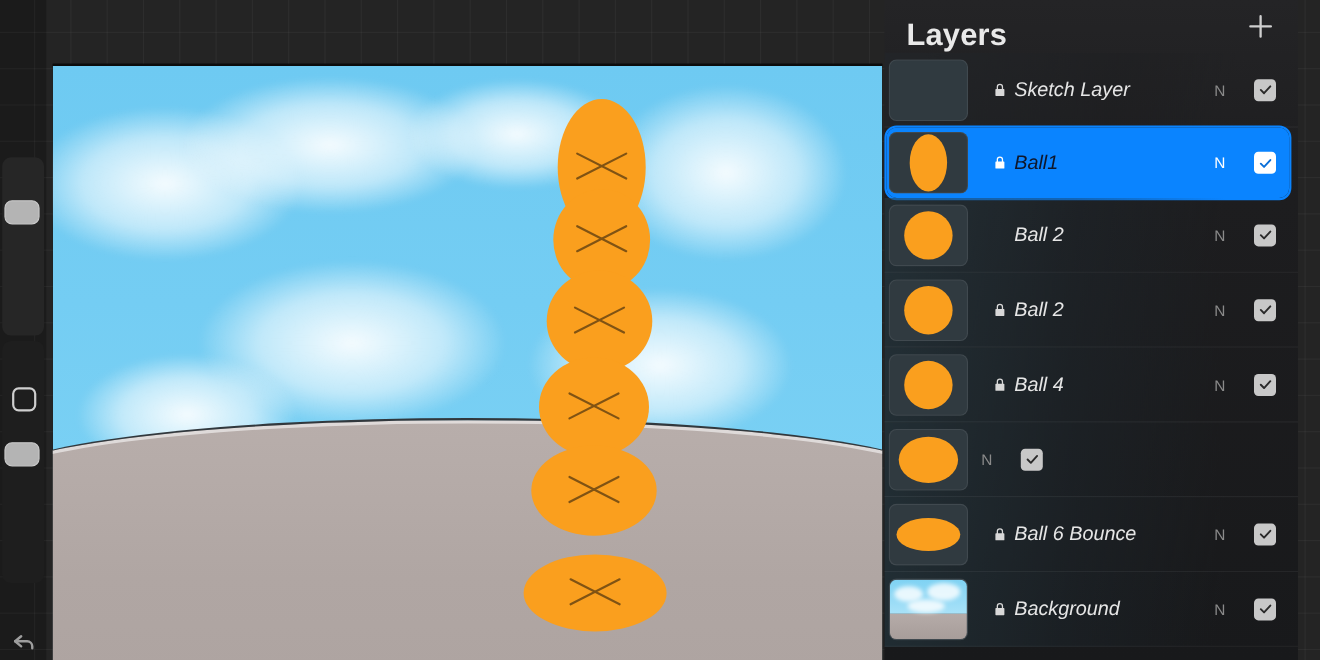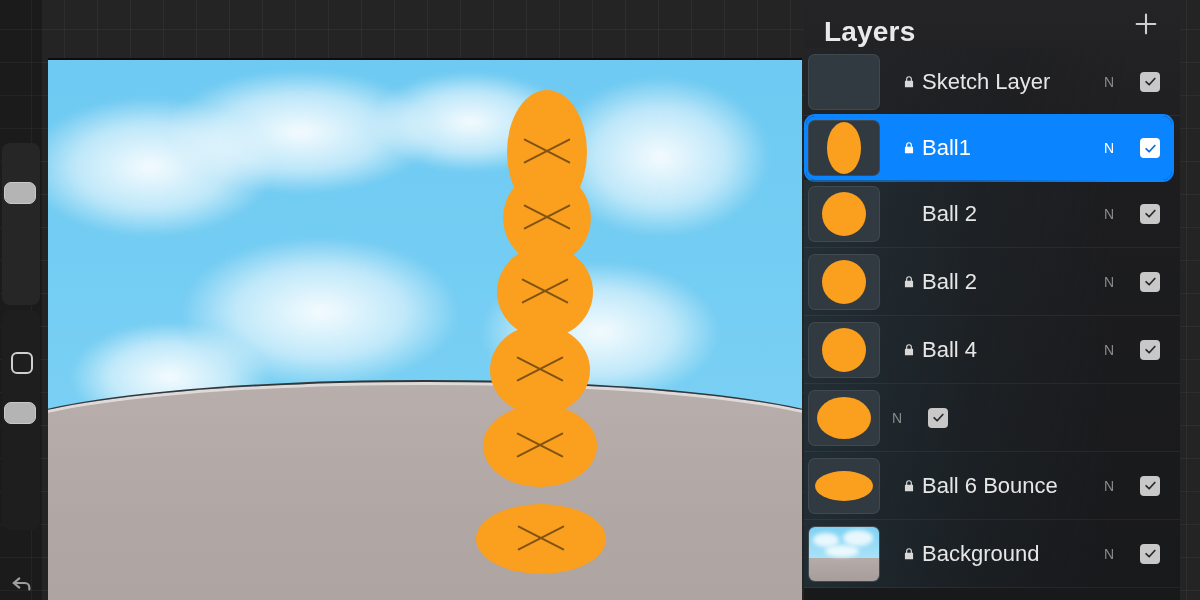--- a/index.html
+++ b/index.html
@@ -192,25 +192,26 @@
   .lock-icon {
     width: 14px; height: 16px;
     margin-right: 6px;
     flex: none;
     color: #d8d8d8;
   }
   .lock-icon svg { display: block; }
   .layer-row.selected .lock-icon { color: #ffffff; }
   .lock-spacer { width: 20px; flex: none; }
   .layer-name {
-    font-size: 22px;
+    font-size: 18px;
     color: #e6e6e6;
     white-space: nowrap;
-  }
-  .layer-row.selected .layer-name { color: #ffffff; }
+    font-style: italic;
+  }
+  .layer-row.selected .layer-name { color: #0f172a; }
   .blend-mode {
     font-size: 14px;
     color: #8a8a8a;
     width: 34px;
     text-align: center;
     flex: none;
   }
   .layer-row.selected .blend-mode { color: #ffffff; }
   .vis-check {
     width: 20px; height: 20px;

